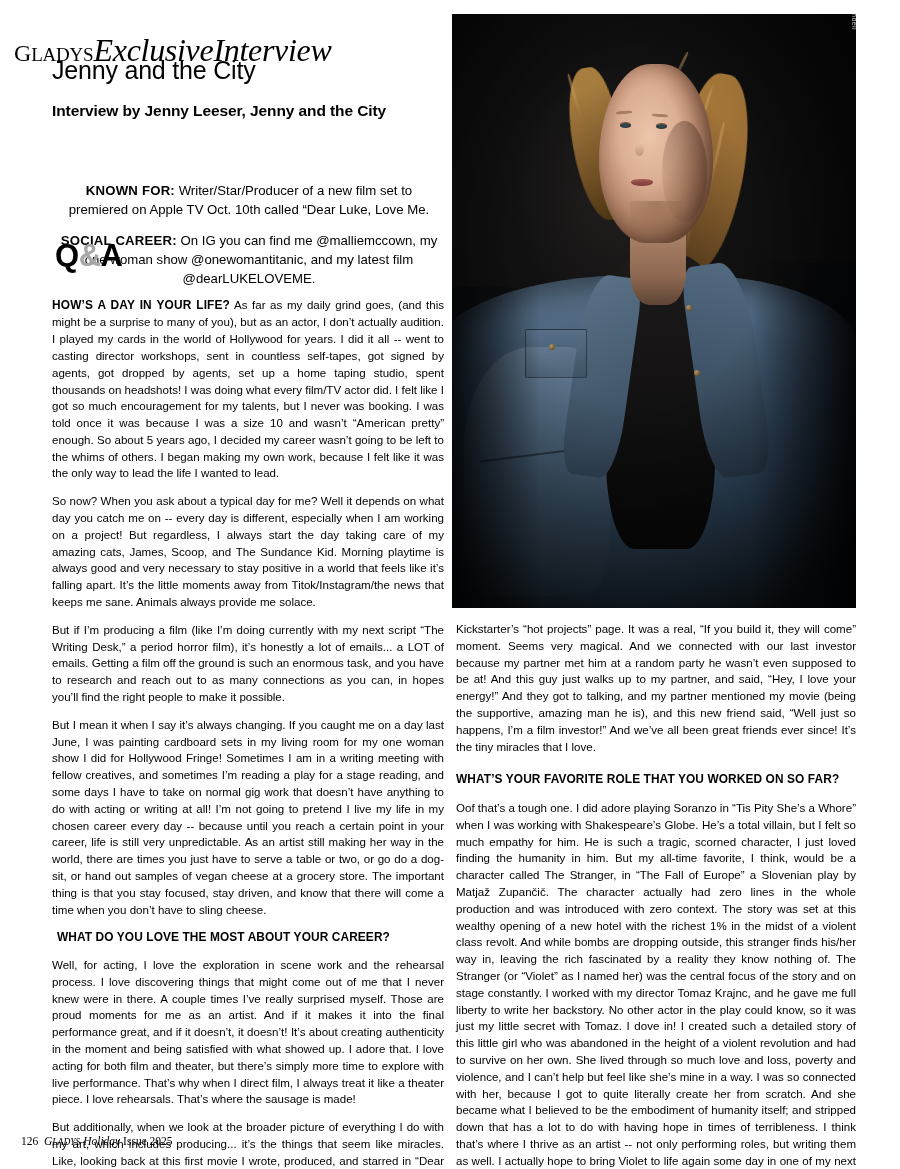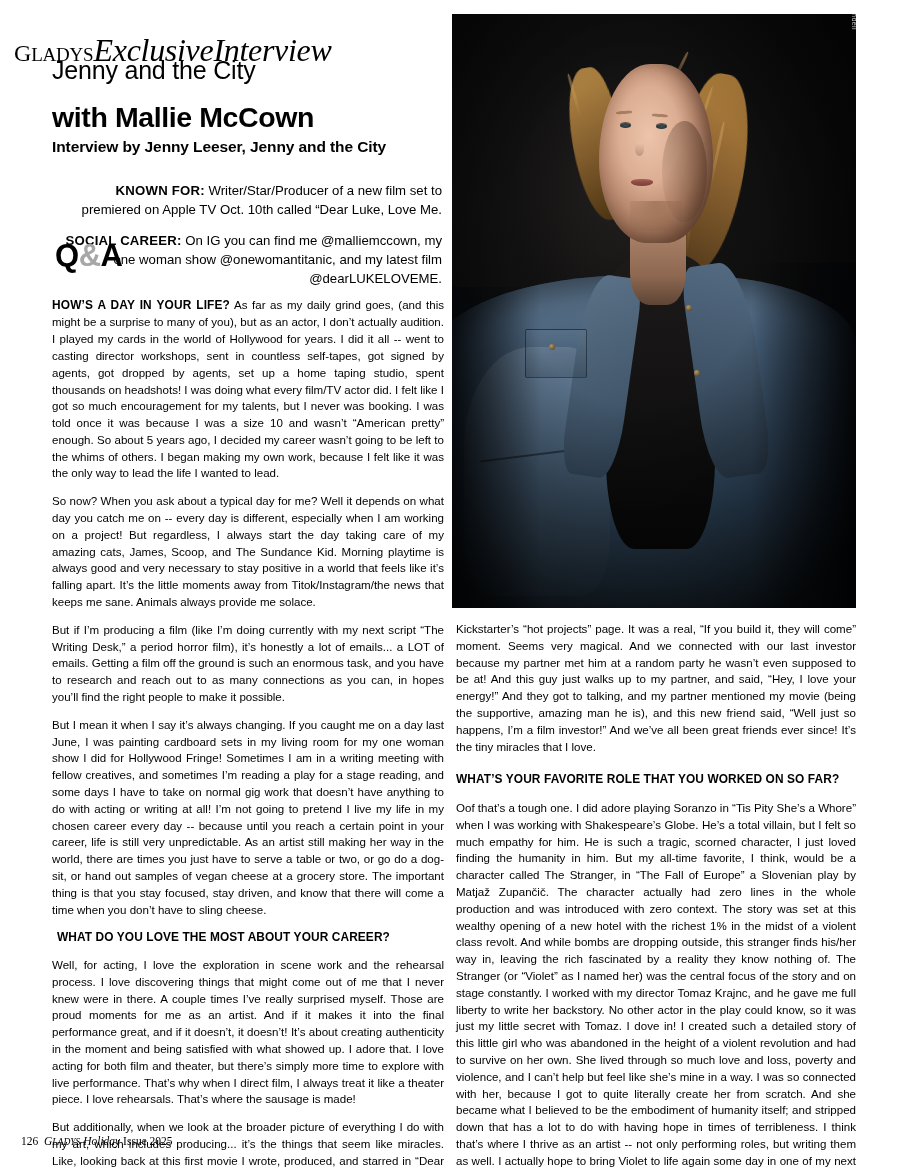--- a/index.html
+++ b/index.html
@@ -77,21 +77,21 @@
   .facts {
     position: absolute;
     left: 56px;
     top: 182px;
     width: 386px;
   }
   .fact {
     font-size: 13.2px;
     line-height: 1.42;
     margin: 0 0 13px 0;
-    text-align: right;
+    text-align: center;
   }
   .fact b { font-weight: bold; letter-spacing: 0.2px; }
 
   
   .qa-mark {
     position: absolute;
     left: 55px;
     top: 240px;
     font-size: 31px;
     font-weight: bold;
@@ -373,21 +373,20 @@
 
 <div class="page">
 
   <div class="masthead">
     <span class="brand"><span class="cap">G</span><span class="sc">LADYS</span></span><span class="kicker">ExclusiveInterview</span>
   </div>
 
   <div class="headblock">
     <p class="head-sub1">Jenny and the City</p>
     <h1 class="head-main">
-      <span class="l2">with Mallie McCown</span>
     </h1>
     <p class="head-byline">Interview by Jenny Leeser, Jenny and the City</p>
   </div>
 
   <div class="facts">
     <p class="fact"><b>KNOWN FOR:</b><span> Writer/Star/Producer of a new film set to premiered on Apple TV Oct. 10th called “Dear Luke, Love Me.</span></p>
     <p class="fact"><b>SOCIAL CAREER:</b><span> On IG you can find me @malliemccown, my one woman show @onewomantitanic, and my latest film @dearLUKELOVEME.</span></p>
   </div>
 
   <div class="qa-mark"><span>Q</span><span class="amp">&amp;</span><span>A</span></div>

